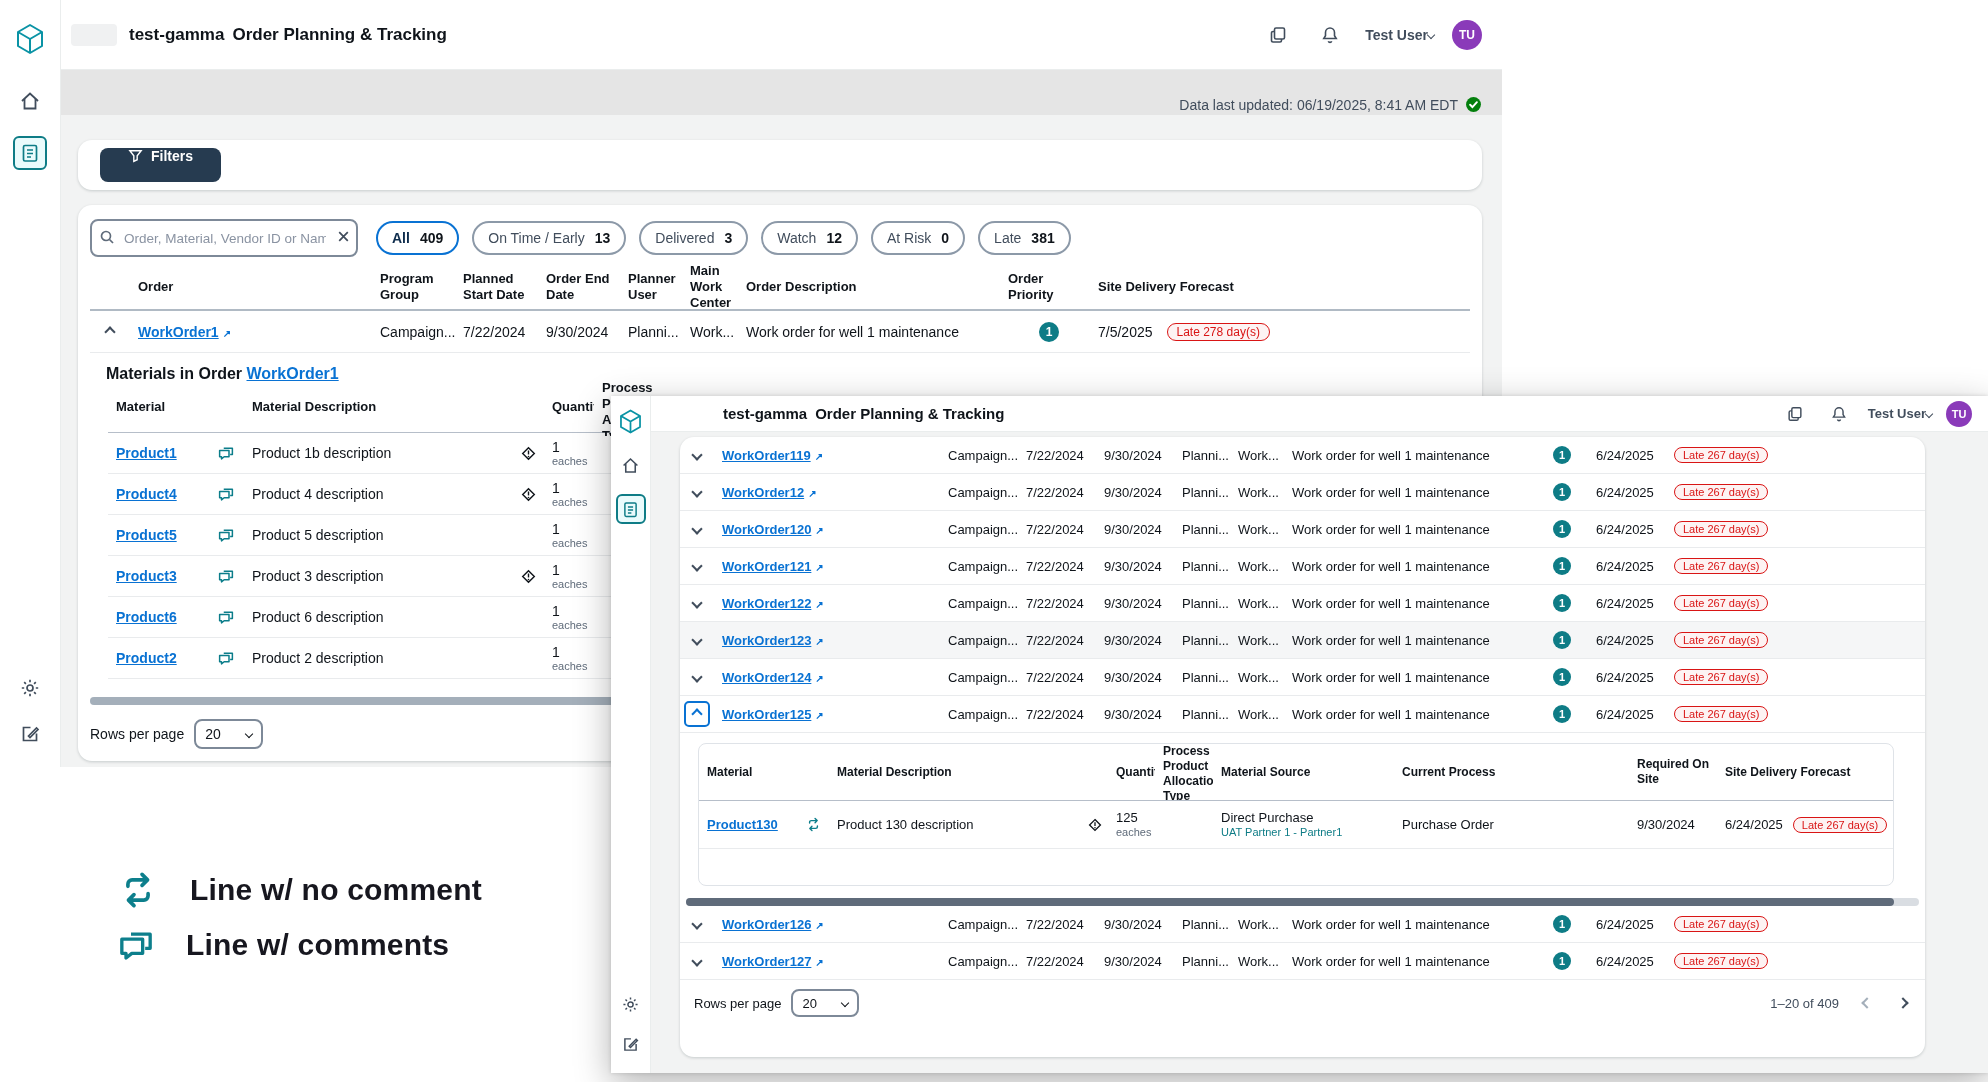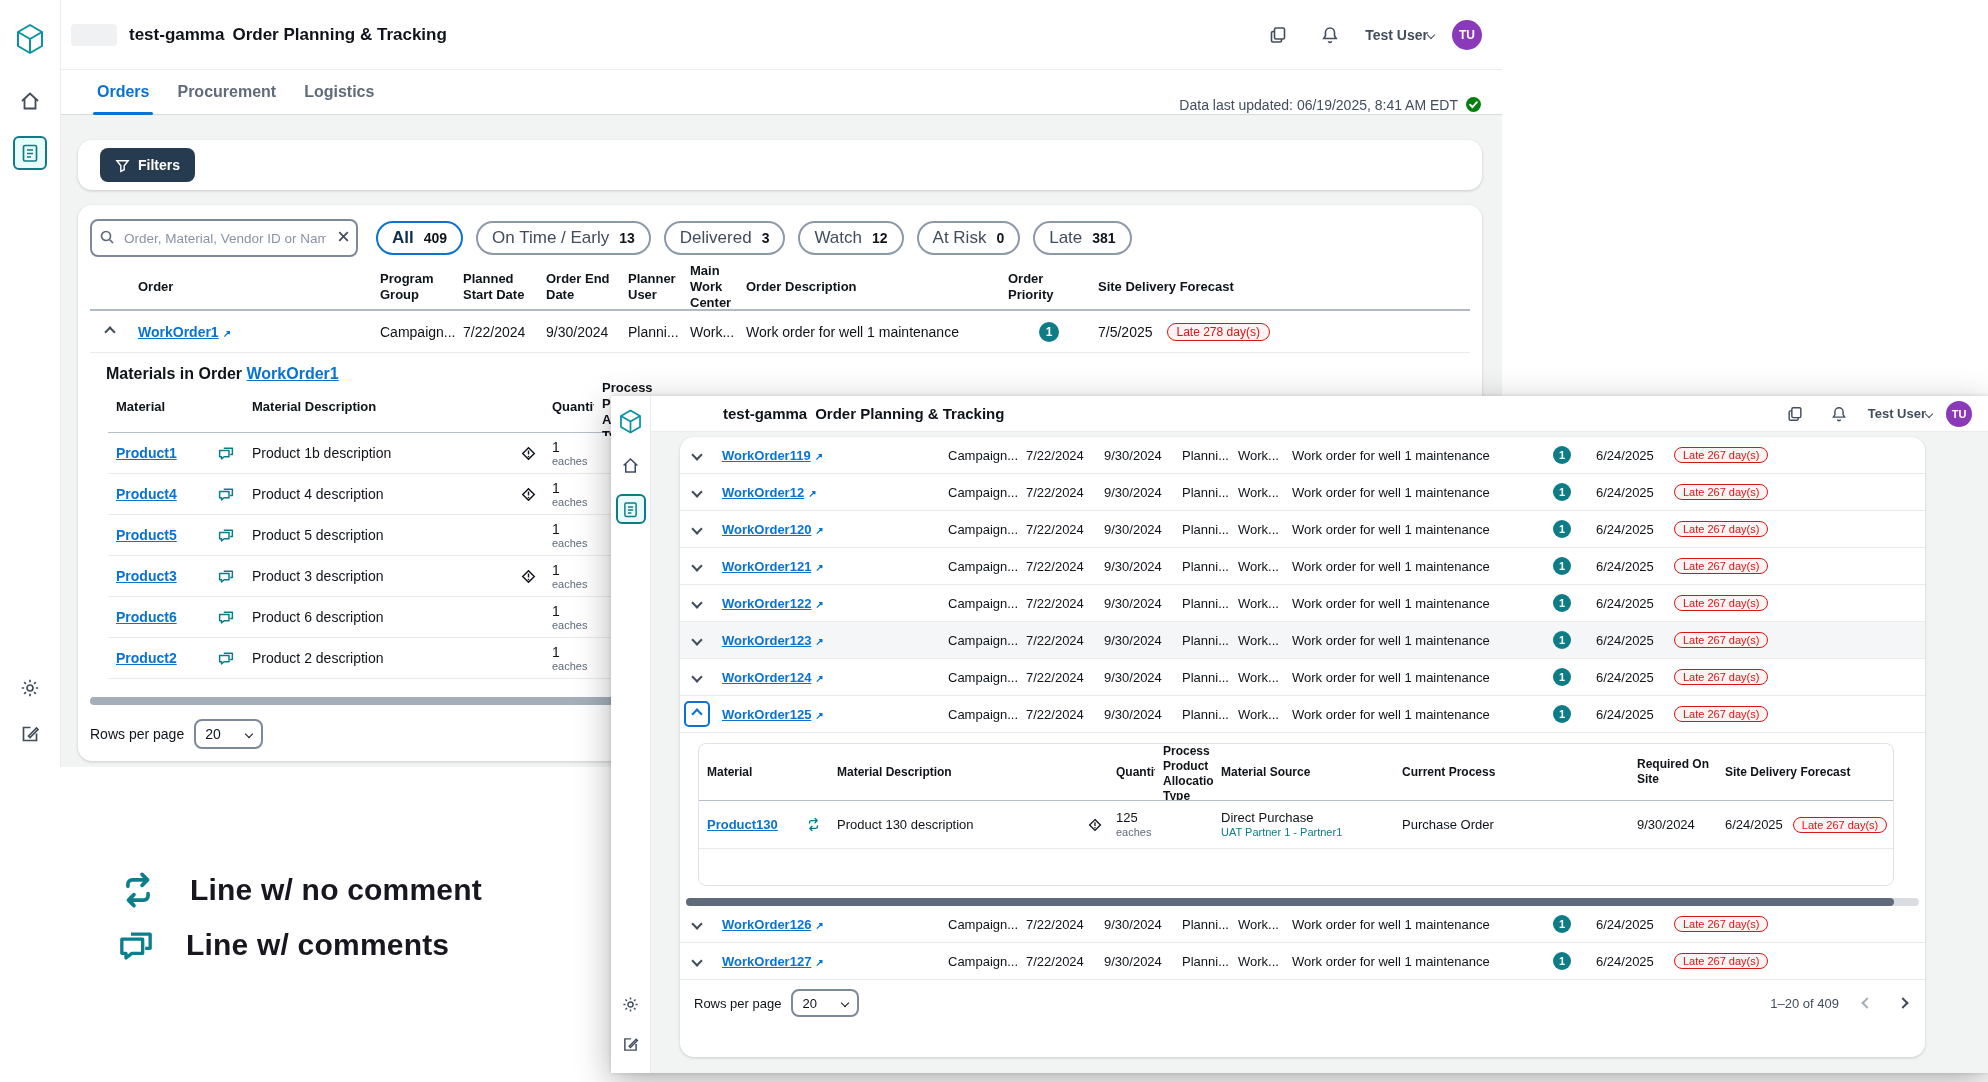--- a/index.html
+++ b/index.html
@@ -40,32 +40,32 @@
   .tabbar{position:absolute;top:70px;left:61px;right:0;height:45px;background:#fff;border-bottom:1px solid #d5dbdb;display:flex;align-items:center;padding-left:22px}
   .tab{position:relative;height:100%;display:flex;align-items:center;padding:0 14px;font-size:16px;font-weight:600;color:#5f6b7a;cursor:pointer;white-space:nowrap}
   .tabbar .tab:first-of-type{color:#0972d3}
   .tabbar .tab:first-of-type::after{content:"";position:absolute;left:10px;right:10px;bottom:-1px;height:3px;background:#0972d3;border-radius:2px}
   .updated{margin-left:auto;display:flex;align-items:center;gap:7px;font-size:14px;color:#414d5c;padding-right:20px;white-space:nowrap}
   
   .content{position:absolute;top:115px;left:61px;right:0;bottom:0;background:#f2f3f3}
   #fg-window .content{top:36px;left:40px}
   .card{background:#fff;border-radius:14px;box-shadow:0 1px 3px rgba(0,28,36,.18)}
   #filters-card{position:absolute;left:17px;top:25px;width:1404px;height:50px;display:flex;align-items:center;padding-left:22px}
-  .filters-btn{display:inline-flex;align-items:center;gap:8px;background:#263b50;color:#fff;font-weight:700;font-size:14px;border:none;border-radius:8px;height:34px;padding:0 15px;cursor:pointer}
+  .filters-btn{display:inline-flex;align-items:flex-start;gap:8px;background:#263b50;color:#fff;font-weight:700;font-size:14px;border:none;border-radius:8px;height:34px;padding:0 28px;cursor:pointer}
   #bg-main{position:absolute;left:17px;top:90px;width:1404px;height:556px;padding:14px 12px 0 12px;overflow:hidden}
   
   .toolbar{display:flex;align-items:center}
   .searchbox{position:relative;width:268px;height:38px}
   .searchbox input{width:100%;height:100%;border:2px solid #7d8998;border-radius:8px;padding:0 30px 0 32px;font-size:13.5px;font-family:inherit;color:#0f141a;outline:none}
   .searchbox input::placeholder{color:#8a93a2}
   .s-ico{position:absolute;left:9px;top:10px;color:#5f6b7a}
   .x-ico{position:absolute;right:7px;top:10px;color:#414d5c;cursor:pointer}
   .chips{display:flex;align-items:center;gap:13px;margin-left:18px}
   .chip{display:inline-flex;align-items:center;gap:10px;height:34px;padding:0 14px;border:2px solid #8c99a8;border-radius:17px;background:#fff;cursor:pointer;white-space:nowrap}
-  .chip-label{font-size:17px;color:#414d5c}
+  .chip-label{font-size:14px;color:#414d5c}
   .chip-count{font-size:14px;font-weight:700;color:#0f141a}
   .chips .chip:first-of-type{border-color:#0972d3}
   .chips .chip:first-of-type .chip-label{color:#0f2d4d;font-weight:700}
   
   .bgo{display:grid;grid-template-columns:40px 242px 83px 83px 82px 62px 56px 262px 90px 1fr;align-items:center}
   .bgm-row{display:grid;grid-template-columns:100px 36px 268px 32px 50px 58px 1fr;align-items:center}
   .bgm-head{display:grid;grid-template-columns:136px 300px 50px 58px 1fr;align-items:center}
   .fgo{display:grid;grid-template-columns:34px 226px 78px 78px 78px 56px 54px 244px 60px 78px 1fr;align-items:center}
   .fgm-row{display:grid;grid-template-columns:98px 32px 252px 27px 47px 58px 181px 235px 88px 1fr;align-items:center}
   .fgm-head{display:grid;grid-template-columns:130px 279px 47px 58px 181px 235px 88px 1fr;align-items:center}
@@ -183,26 +183,20 @@
           </svg>
       </span>
       <span class="usr">
         <span>Test User</span>
         <i class="cv sm down"></i>
       </span>
       <span class="avatar">TU</span>
     </span>
   </header>
 
-  <nav class="tabbar">
-
-  <span class="tab">Orders</span>
-      <span class="tab">Procurement</span>
-      <span class="tab">Logistics</span>
-    </nav>
   <span class="updated" style="position:absolute;top:82px;right:0;height:45px;z-index:4">
     <span>Data last updated: 06/19/2025, 8:41 AM EDT</span>
     <svg width="17" height="17" viewBox="0 0 16 16">
         <circle cx="8" cy="8" r="7" fill="#037f0c"></circle>
         <path d="M4.8 8.2 L7 10.4 L11.2 5.8" stroke="#fff" stroke-width="1.8" fill="none" stroke-linecap="round"></path>
       </svg>
   </span>
 
   <div class="content">
 

